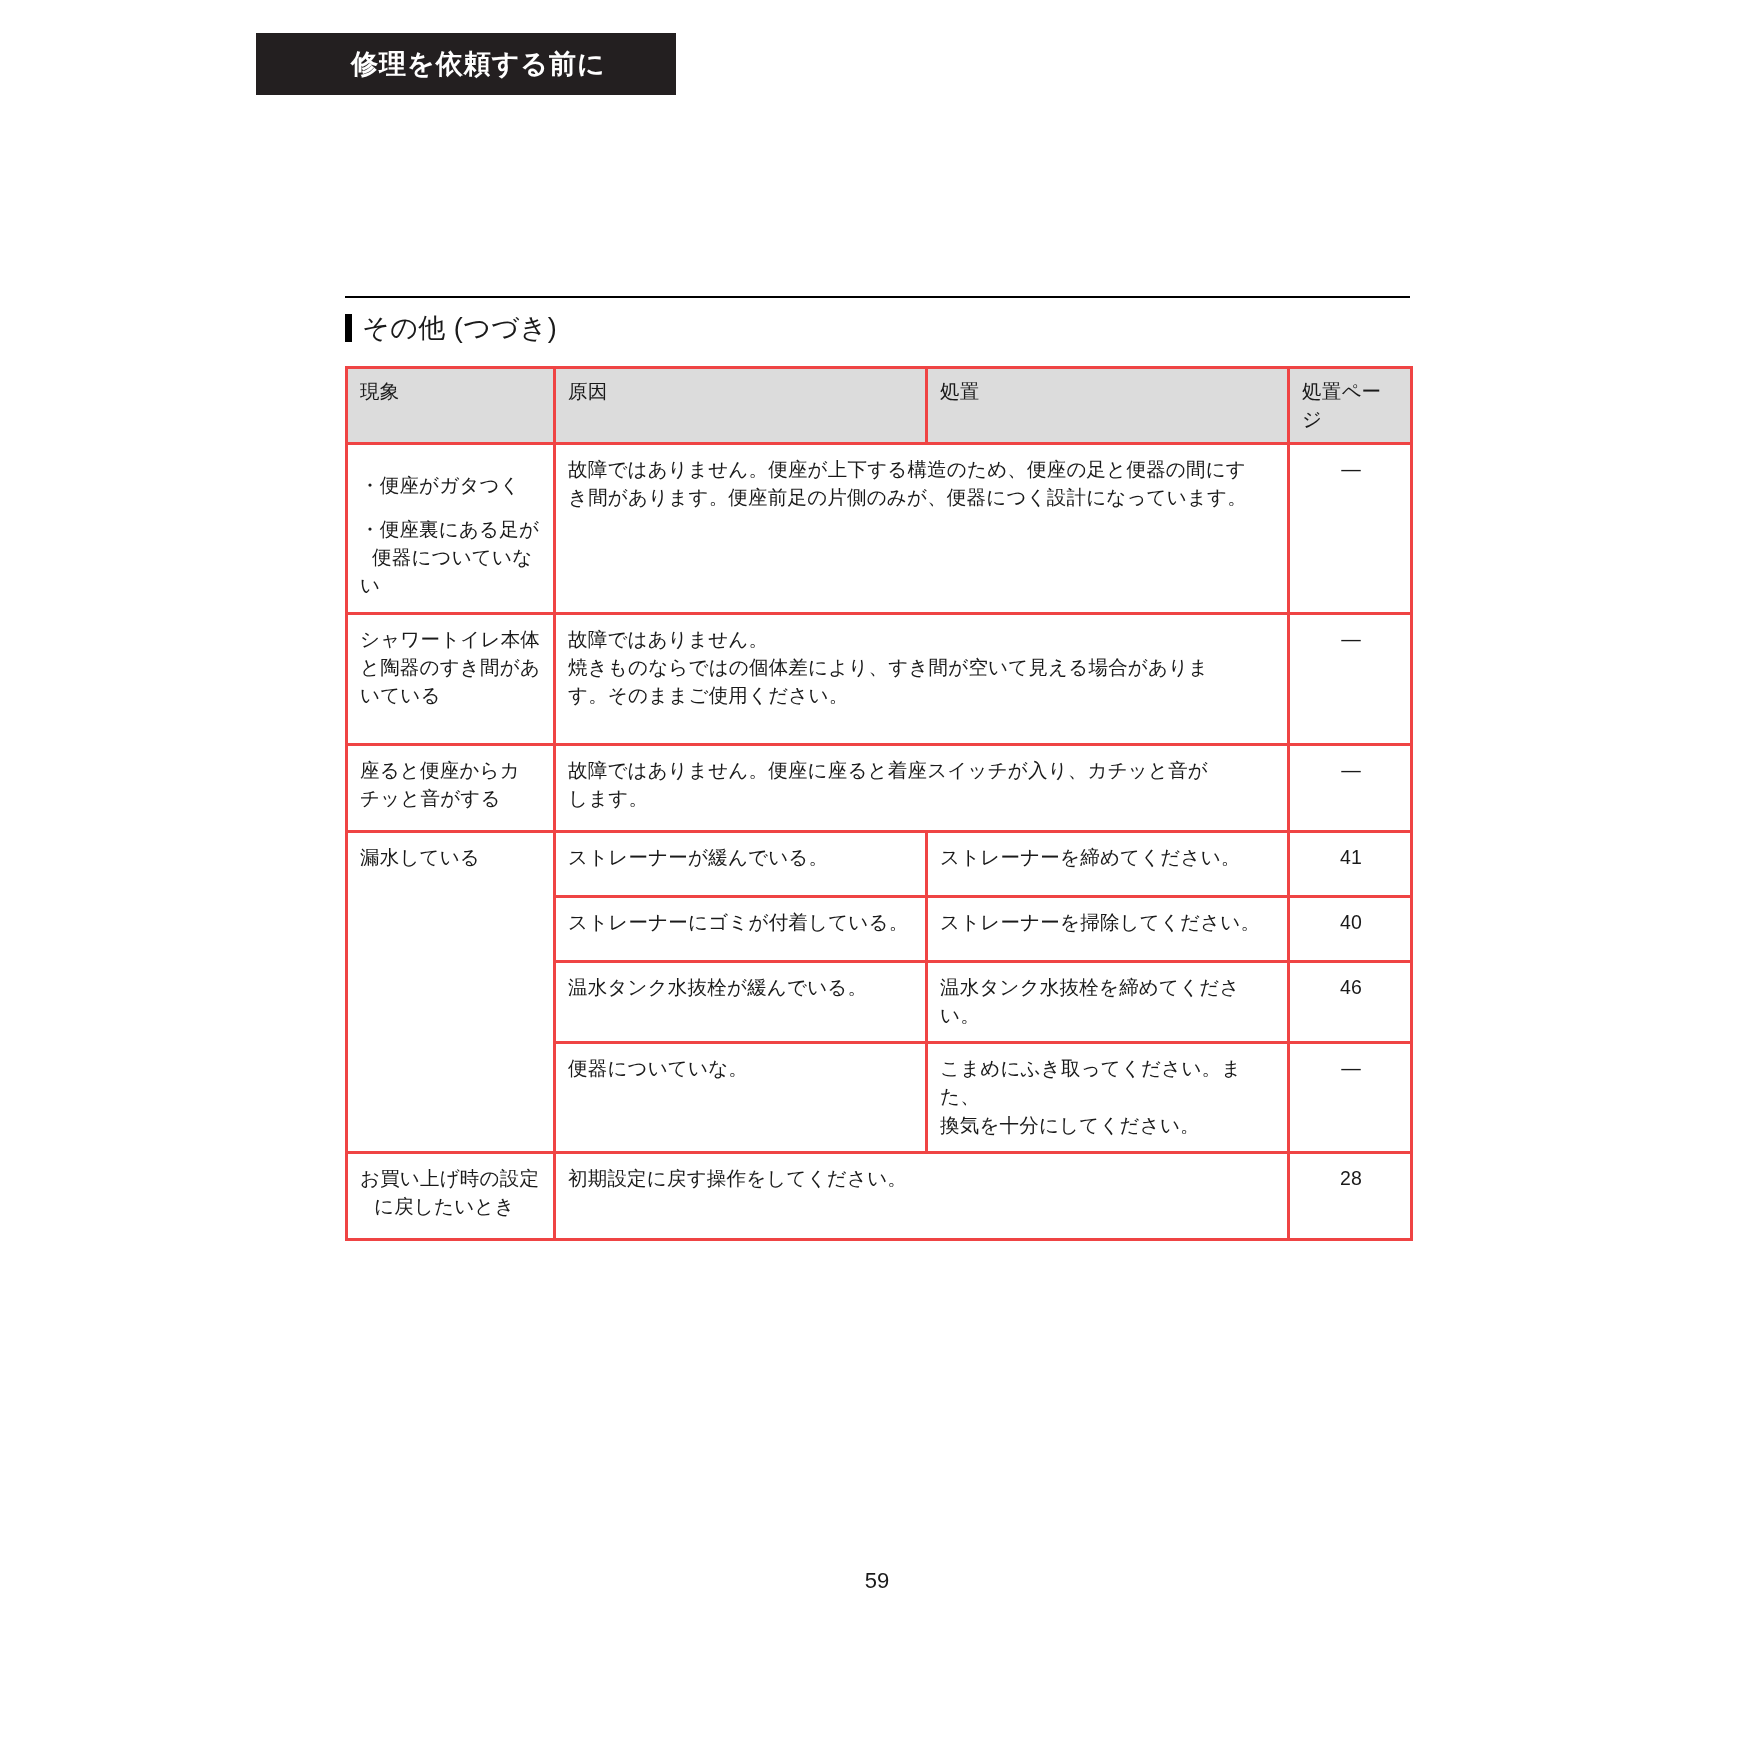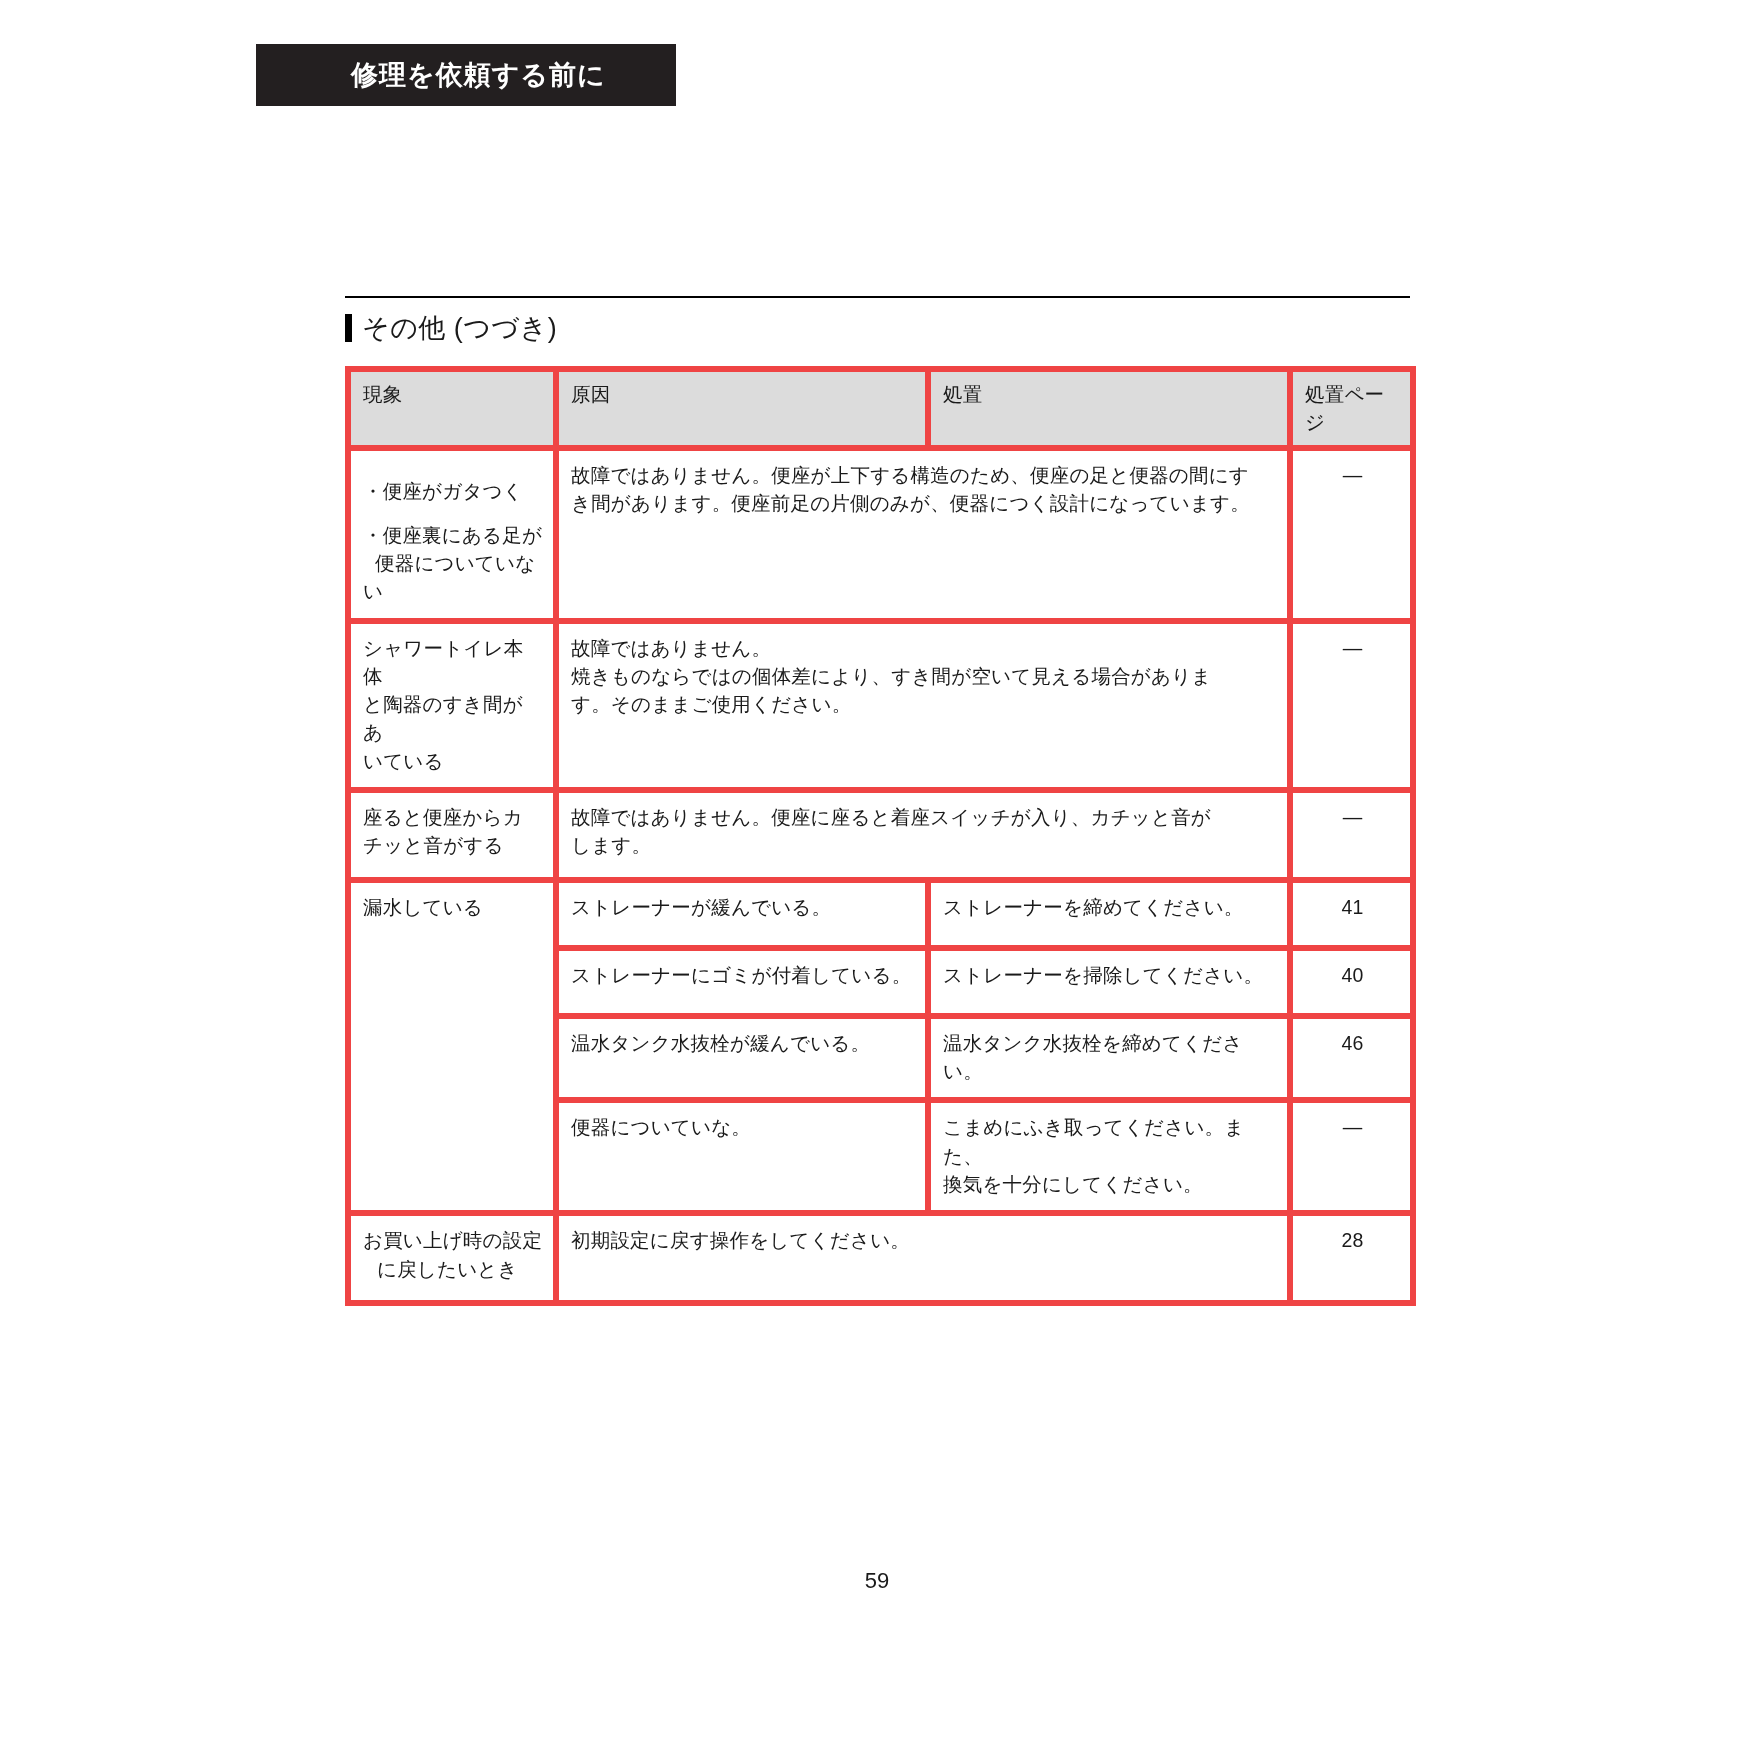--- a/index.html
+++ b/index.html
@@ -20,21 +20,21 @@
     position: relative;
     width: 1754px;
     height: 1754px;
     box-sizing: border-box;
   }
 
   
   .header-tab {
     position: absolute;
     left: 256px;
-    top: 44px;
+    top: 33px;
     width: 420px;
     height: 62px;
     background: #231f20;
     display: flex;
     align-items: center;
   }
   .header-tab-label {
     color: #ffffff;
     font-size: 27px;
     font-weight: bold;
@@ -114,21 +114,21 @@
     left: 345px;
     top: 366px;
     width: 1065px;
   }
   table.faq {
     border-collapse: collapse;
     width: 1065px;
     table-layout: fixed;
   }
   table.faq th, table.faq td {
-    border: 6px solid #ef4444;
+    border: 3px solid #ef4444;
     vertical-align: top;
     padding: 10px 10px 12px 12px;
     font-size: 19.5px;
     line-height: 1.45;
     letter-spacing: 0.2px;
   }
   table.faq thead th {
     background: #dcdcdc;
     font-weight: normal;
     text-align: left;

